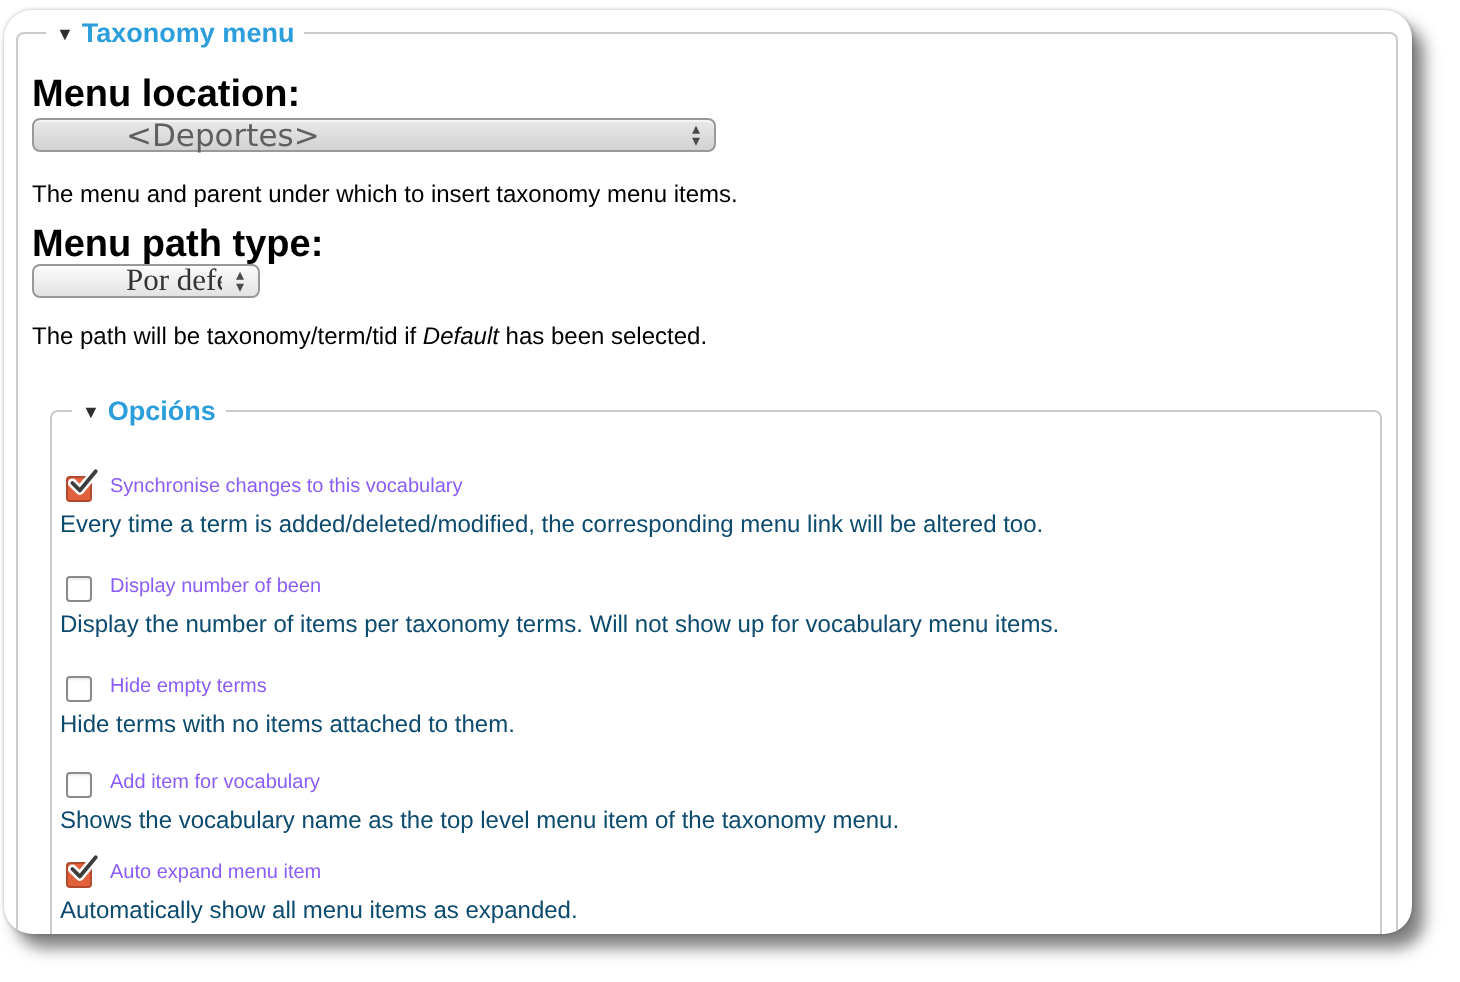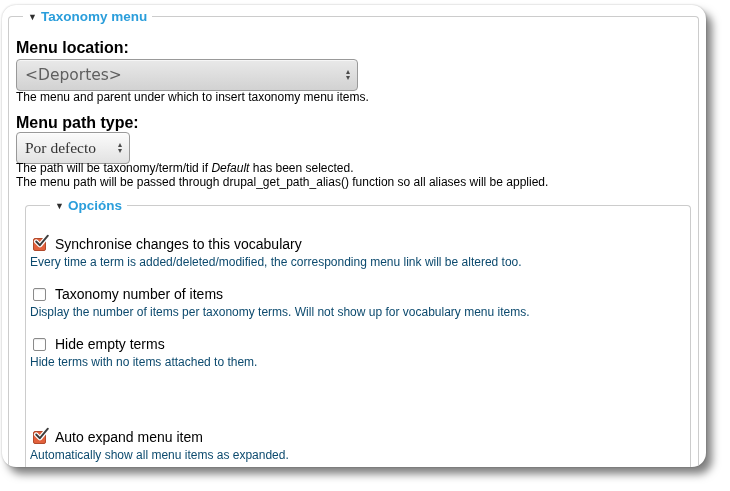--- a/index.html
+++ b/index.html
@@ -40,51 +40,52 @@
     height:16px;line-height:16px;
     background:#ffffff;
     padding:0 5px;
     font-weight:bold;
     font-size:13.5px;
     color:var(--legend-blue);
     cursor:pointer;
     white-space:nowrap;
   }
   .fs-taxonomy > .legend{left:14px;}
-  .fs-options  > .legend{left:24px;text-align:right;}
+  .fs-options  > .legend{left:10px;text-align:right;}
   .legend .arrow{
     color:#2e2e2e;
     font-size:9px;
     margin-right:4px;
     vertical-align:1px;
   }
   .abs{position:absolute;}
   .field-label{
-    font-size:16px;
+    font-size:19px;
     font-weight:bold;
     color:#000;
     line-height:14px;
     white-space:nowrap;
   }
   .help{
     font-size:12px;
     color:#000;
     line-height:14px;
     white-space:nowrap;
   }
   .select{
-    height:32px;
+    height:17px;
     border:1px solid #999;
     border-radius:4px;
     background:linear-gradient(#efefef,#d6d6d6);
     display:flex;
     align-items:center;
     cursor:pointer;
     font-family:"DejaVu Sans",sans-serif;
     box-shadow:inset 0 1px 0 rgba(255,255,255,0.6);
+    padding-left:38px;
   }
   .select .value{
     flex:1;
     padding:0 8px;
     font-size:15.5px;
     white-space:nowrap;
     overflow:hidden;
   }
   .select-menu-location{left:14px;top:54px;width:342px;background:linear-gradient(#e9e9e9,#d2d2d2);}
   .select-menu-location .value{color:#5f5f5f;}
@@ -116,22 +117,22 @@
   }
   .checkbox .check{display:none;position:absolute;left:-1px;top:-6px;}
   .checkbox.checked{
     background:var(--checkbox-checked-fill);
     border-color:var(--checkbox-checked-border);
     box-shadow:none;
   }
   .checkbox.checked .check{display:block;}
   .cb-label{
     margin-left:9px;
-    font-size:14px;
-    color:#000000;
+    font-size:10px;
+    color:#8b5cf6;
     line-height:16px;
     white-space:nowrap;
     cursor:pointer;
   }
   .cb-help{
     margin-top:4px;
     font-size:12px;
     color:#0c4a6e;
     line-height:13px;
     white-space:nowrap;
@@ -166,21 +167,20 @@
   <div class="abs select select-path-type">
     <span class="value">Por defecto</span>
     <span class="spinner">
       <span>▴</span>
       <span>▾</span>
     </span>
   </div>
 
   <div class="abs help" style="left:14px;top:156px;">
     <div><span>The path will be taxonomy/term/tid if </span><em>Default</em><span> has been selected.</span></div>
-    <div>The menu path will be passed through drupal_get_path_alias() function so all aliases will be applied.</div>
   </div>
 
   <div class="fieldset fs-options">
     <div class="legend">
       <span class="arrow">▼</span><span>Opcións</span>
     </div>
   </div>
 
   <div class="cb-row" style="top:231px;">
     <div class="cb-line">
@@ -193,35 +193,44 @@
       <span class="cb-label">Synchronise changes to this vocabulary</span>
     </div>
     <div class="cb-help">Every time a term is added/deleted/modified, the corresponding menu link will be altered too.</div>
   </div>
 
   <div class="cb-row" style="top:281px;">
     <div class="cb-line">
       <span class="checkbox">
         
       </span>
-      <span class="cb-label">Taxonomy number of items</span>
+      <span class="cb-label">Display number of been</span>
     </div>
     <div class="cb-help">Display the number of items per taxonomy terms. Will not show up for vocabulary menu items.</div>
   </div>
 
   <div class="cb-row" style="top:331px;">
     <div class="cb-line">
       <span class="checkbox">
         
       </span>
       <span class="cb-label">Hide empty terms</span>
     </div>
     <div class="cb-help">Hide terms with no items attached to them.</div>
   </div>
 
+  <div class="cb-row" style="top:379px;">
+    <div class="cb-line">
+      <span class="checkbox">
+        
+      </span>
+      <span class="cb-label">Add item for vocabulary</span>
+    </div>
+    <div class="cb-help">Shows the vocabulary name as the top level menu item of the taxonomy menu.</div>
+  </div>
 
   <div class="cb-row" style="top:424px;">
     <div class="cb-line">
       <span class="checkbox checked">
         <svg class="check" width="17" height="17" viewBox="0 0 16 16">
           <polyline points="3,8 6.5,11.5 14,2.5" fill="none" stroke="#ffffff" stroke-width="4.2" stroke-linecap="round" stroke-linejoin="round"></polyline>
           <polyline points="3,8 6.5,11.5 14,2.5" fill="none" stroke="#3d3d3d" stroke-width="1.8" stroke-linecap="round" stroke-linejoin="round"></polyline>
         </svg>
       </span>
       <span class="cb-label">Auto expand menu item</span>

